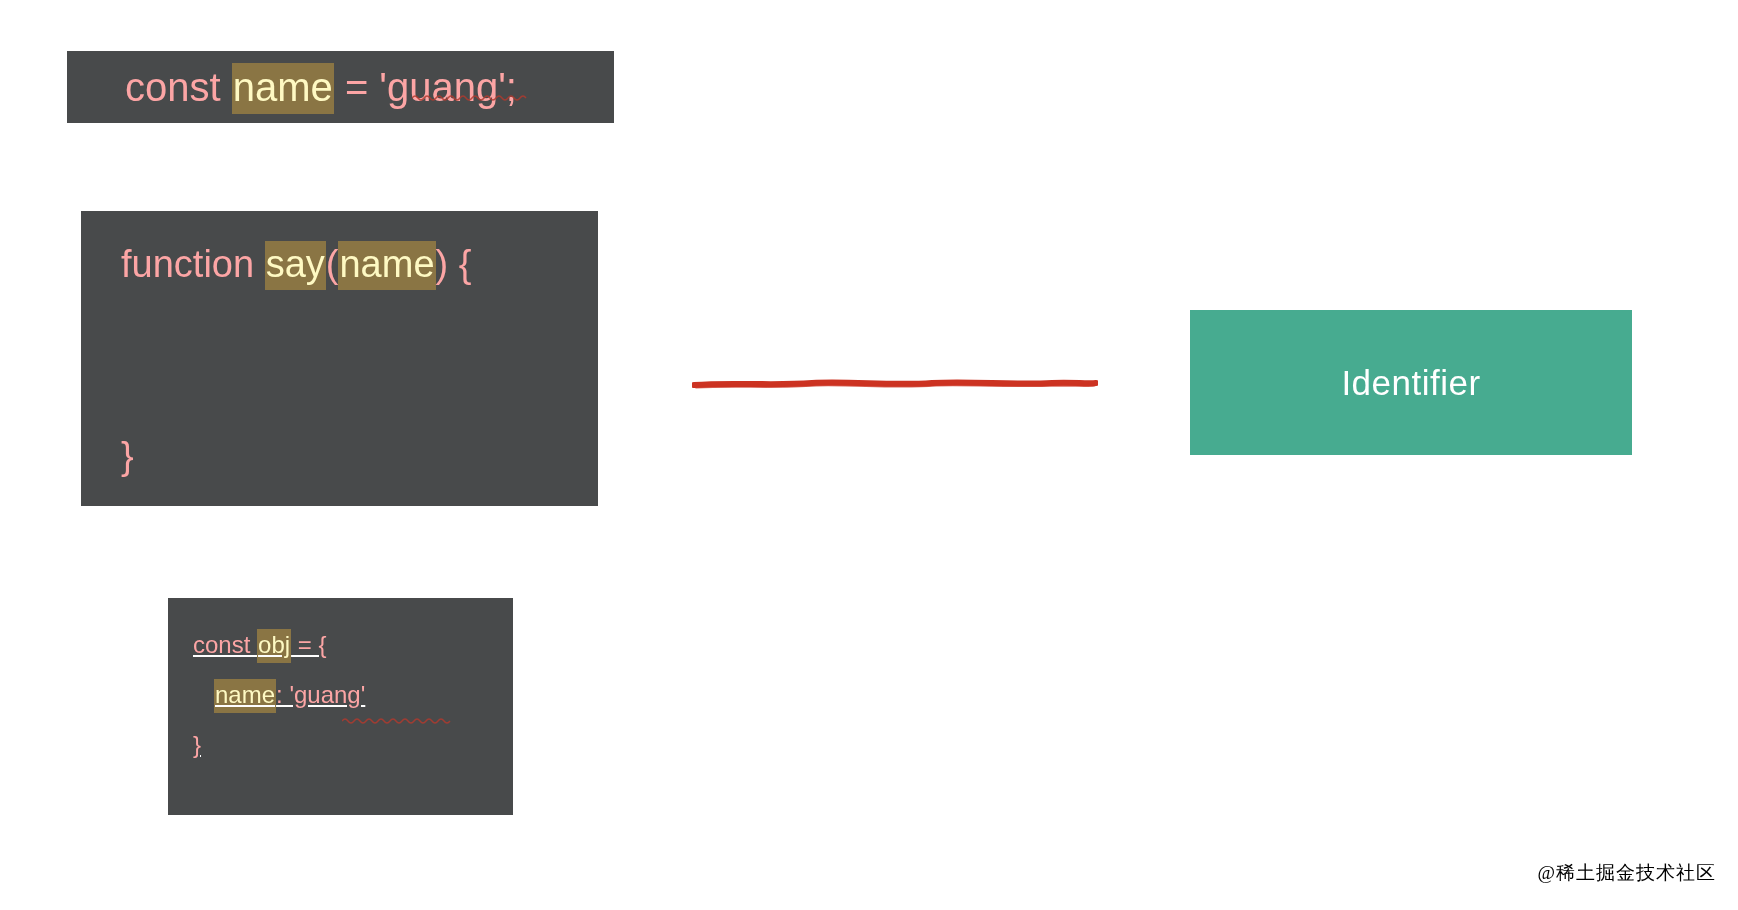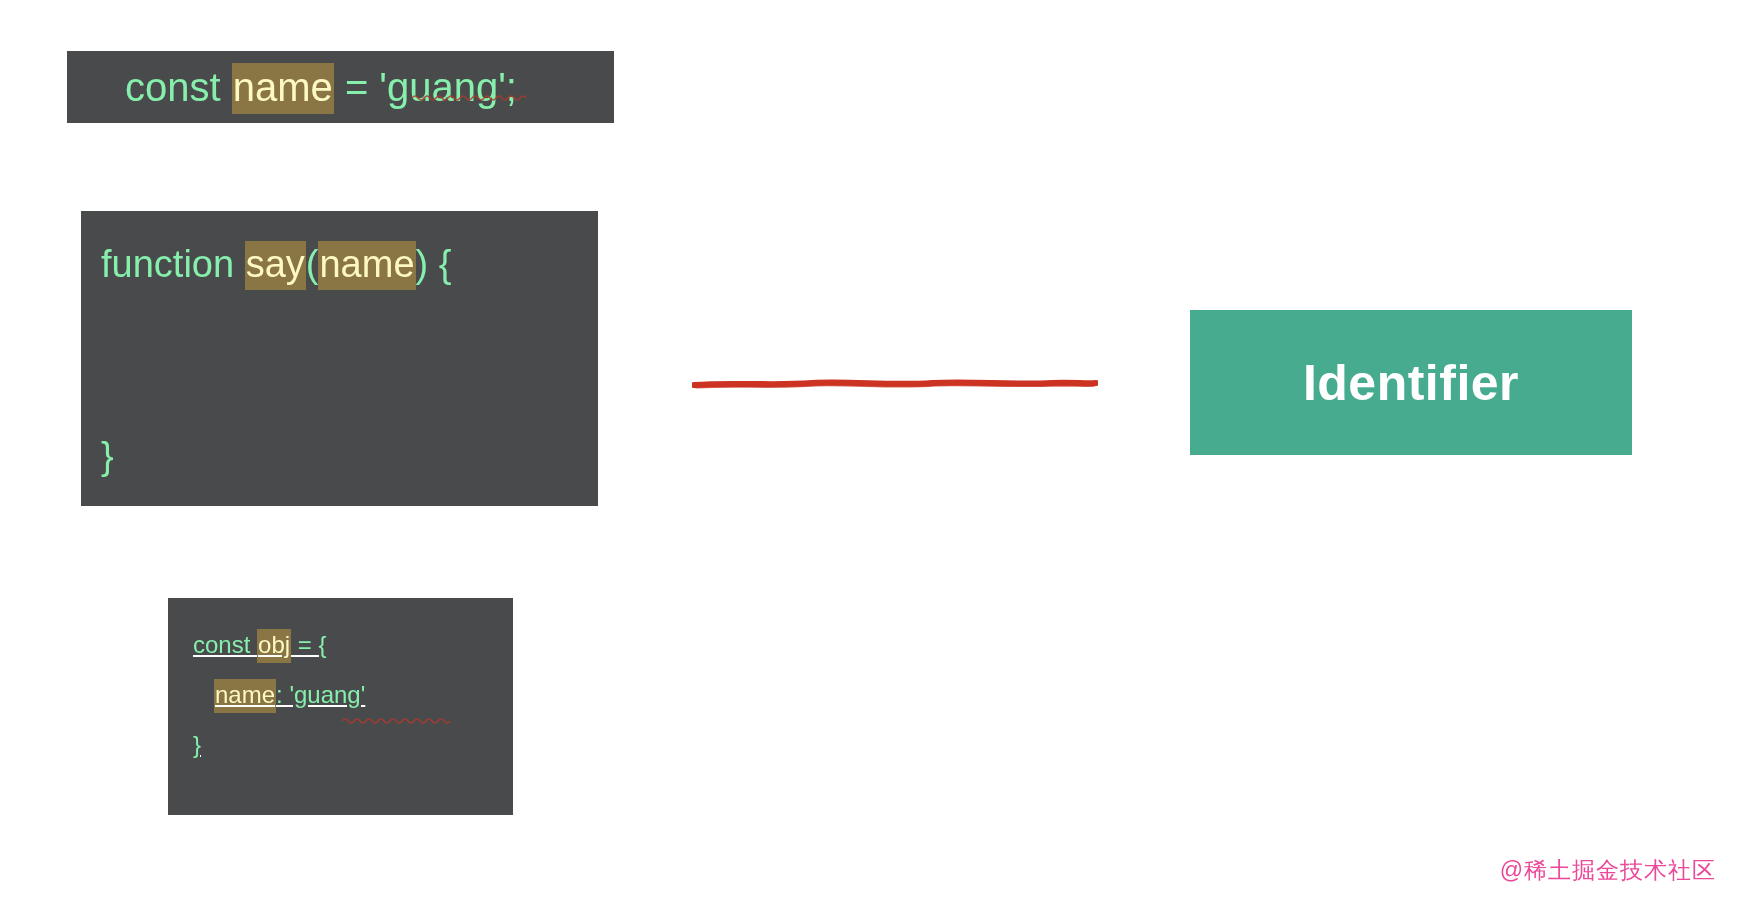--- a/index.html
+++ b/index.html
@@ -33,21 +33,21 @@
   .code-line {
     white-space: pre;
     line-height: 1.0;
   }
   .hl {
     background: #8a7544;
     color: #fef9c3;
     padding: 2px 1px 5px 1px;
     margin: 0;
   }
-  .plain { color: #86efac; }
+  .plain { color: #fca5a5; }
 
   
   #block-one {
     left: 67px;
     top: 51px;
     width: 547px;
     height: 72px;
   }
   #block-one .code-line {
     position: absolute;
@@ -56,21 +56,21 @@
     font-size: 40px;
   }
 
   
   #block-two {
     left: 81px;
     top: 211px;
     width: 517px;
     height: 295px;
   }
-  #block-two .code-line { position: absolute; font-size: 38px; left: 20px; }
+  #block-two .code-line { position: absolute; font-size: 38px; left: 40px; }
   #block-two .l1 { top: 34px; }
   #block-two .l2 { top: 130px; left: 50px; }
   #block-two .l3 { top: 226px; }
 
   
   #block-three {
     left: 168px;
     top: 598px;
     width: 345px;
     height: 217px;
@@ -87,22 +87,22 @@
     top: 310px;
     width: 442px;
     height: 145px;
     background: #47ab90;
     display: flex;
     align-items: center;
     justify-content: center;
   }
   #identifier-box .label {
     color: #ffffff;
-    font-size: 50px;
-    font-weight: 700;
+    font-size: 35px;
+    font-weight: 400;
     letter-spacing: 0.5px;
   }
 
   
   #red-line {
     position: absolute;
     left: 692px;
     top: 372px;
     width: 406px;
     height: 22px;
@@ -114,23 +114,23 @@
     pointer-events: none;
   }
   #squiggle-one { left: 412px; top: 92px; width: 120px; height: 10px; }
   #squiggle-two { left: 342px; top: 715px; width: 110px; height: 10px; }
 
   
   #watermark {
     position: absolute;
     right: 22px;
     bottom: 24px;
-    color: #ec4899;
-    font-size: 23px;
-    font-family: Liberation Sans, sans-serif;
+    color: #000000;
+    font-size: 19px;
+    font-family: Liberation Serif, serif;
     letter-spacing: 1px;
     user-select: none;
   }
 </style>
 </head>
 <body>
 
 <div id="slide">
 
   <div id="block-one" class="code-block">

